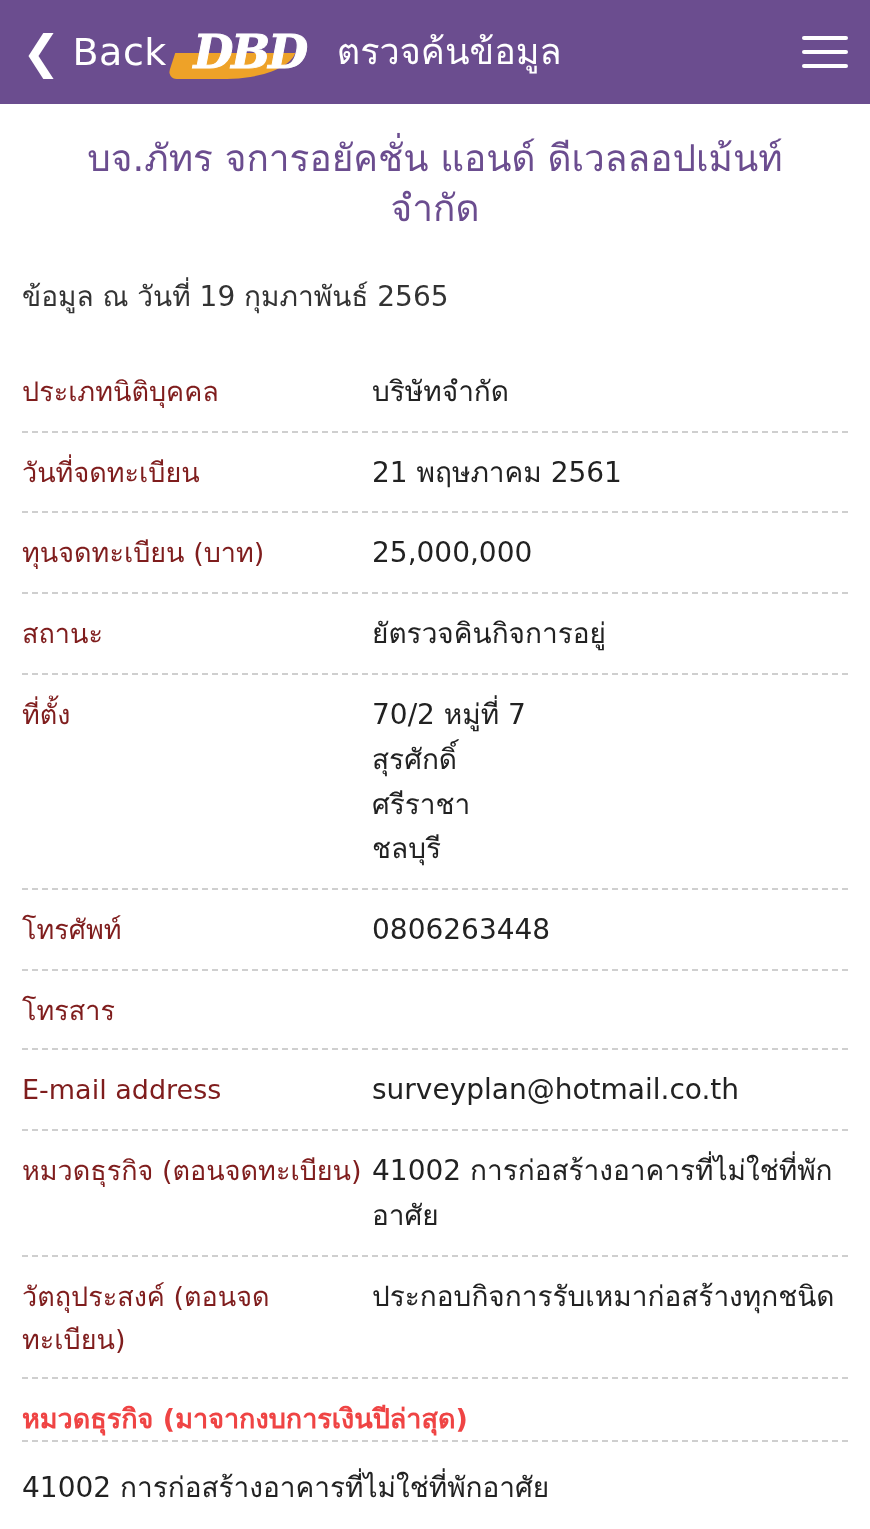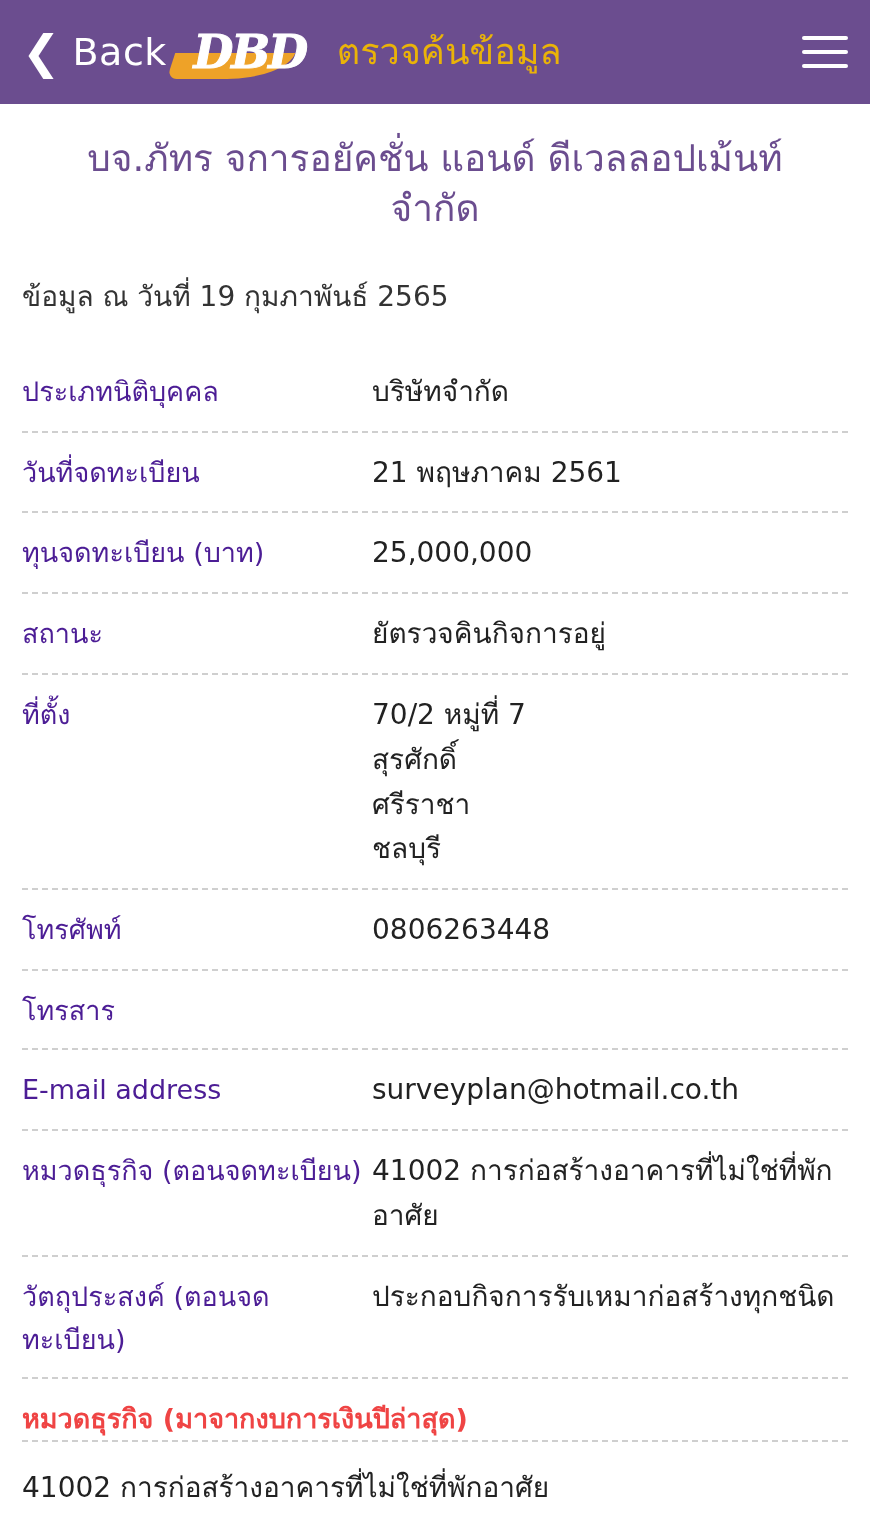--- a/index.html
+++ b/index.html
@@ -69,21 +69,21 @@
     bottom: 2px;
     width: 120px;
     height: 26px;
     background: #f5a623;
     border-radius: 0 0 60px 10px / 0 0 26px 10px;
     transform: skewX(-18deg);
     z-index: 1;
     opacity: .95;
   }
   .title-th {
-    color: #eab308;
+    color: #ffffff;
     font-size: 36px;
     line-height: 1;
   }
   .hamburger {
     margin-left: auto;
     width: 46px;
     height: 32px;
     display: flex;
     flex-direction: column;
     justify-content: space-between;
@@ -119,21 +119,21 @@
   .row {
     display: flex;
     align-items: flex-start;
     border-top: 2px dashed #cfcfcf;
     padding: 18px 0 16px 0;
   }
   .row:first-child { border-top: none; }
 
   .row .label {
     flex: 0 0 350px;
-    color: #4c1d95;
+    color: #7f1d1d;
     font-size: 27px;
     line-height: 1.6;
   }
   .row .value {
     flex: 1;
     color: #222222;
     font-size: 28px;
     line-height: 1.6;
     white-space: pre-line;
   }

